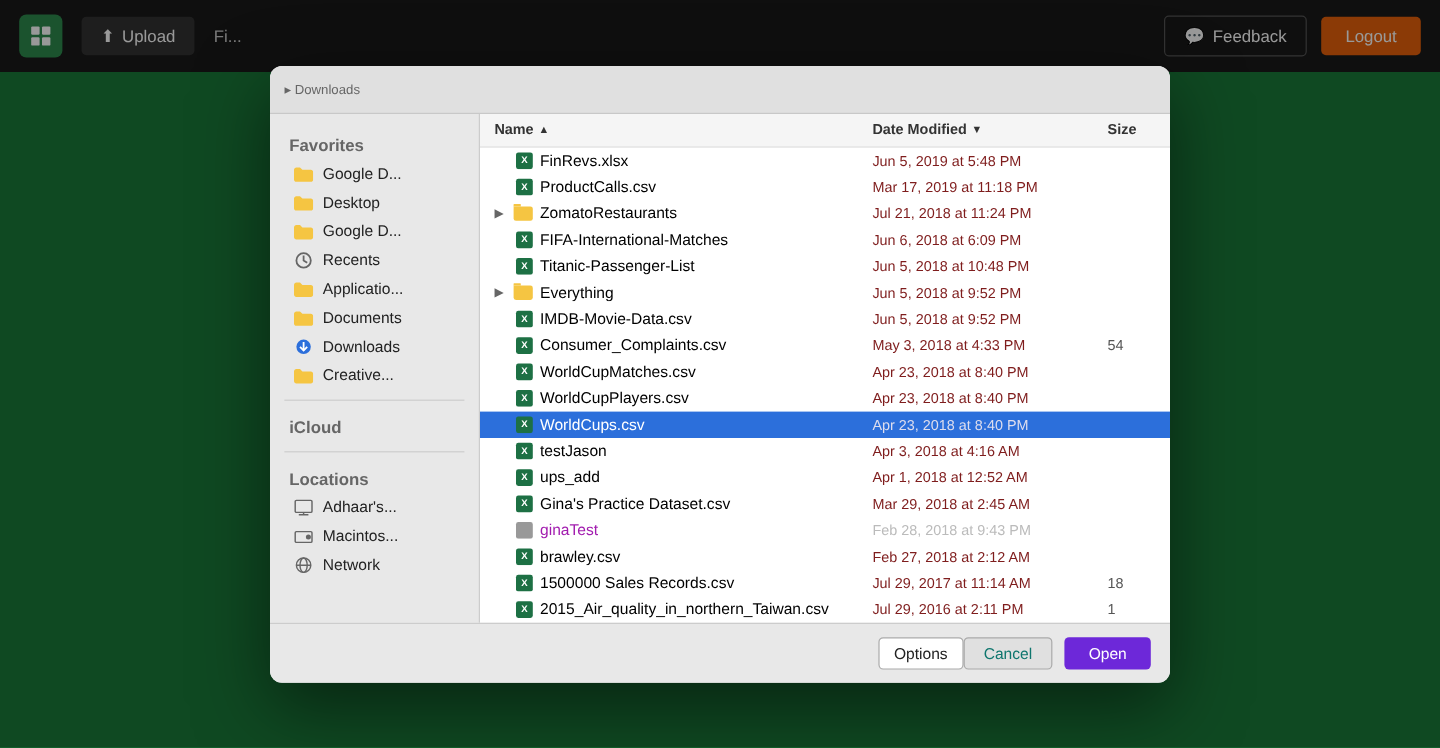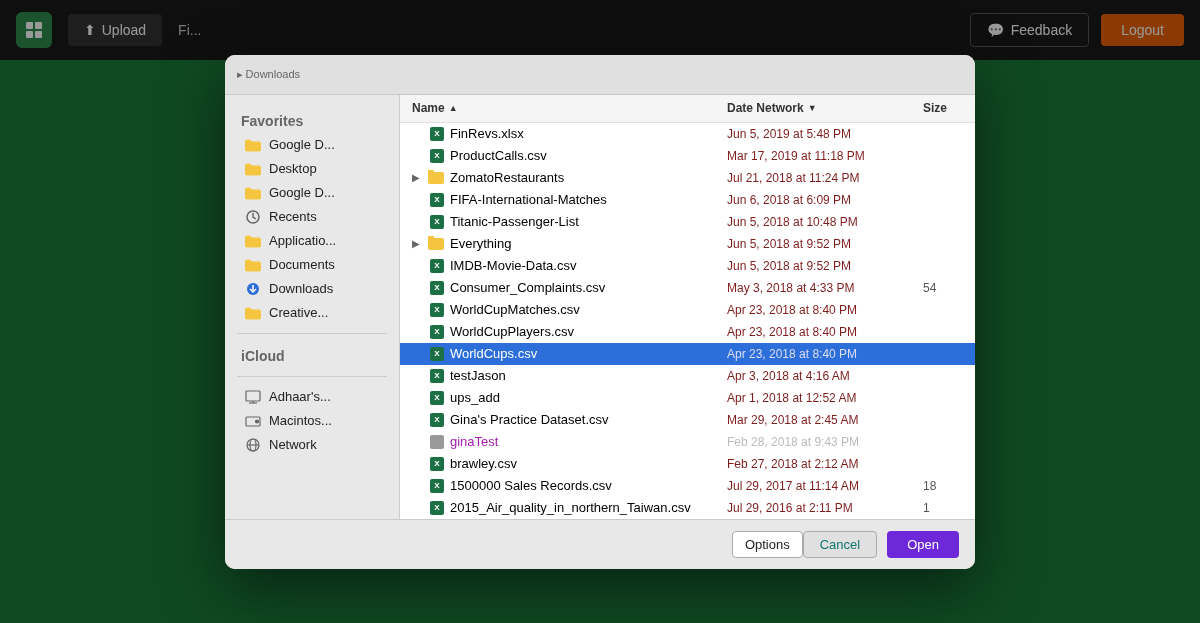--- a/index.html
+++ b/index.html
@@ -522,20 +522,21 @@
             </svg>
           <span>Creative...</span>
         </div>
 
         <div class="divider"></div>
 
         <div class="sidebar-section-label">iCloud</div>
 
         <div class="divider"></div>
 
+        <div class="sidebar-section-label">Locations</div>
 
         <div class="sidebar-item">
           <svg class="sidebar-icon" viewBox="0 0 16 16" fill="none" stroke="#666" stroke-width="1.2">
               <rect x="1" y="2" width="14" height="10" rx="1"></rect>
               <line x1="4" y1="14" x2="12" y2="14"></line>
               <line x1="8" y1="12" x2="8" y2="14"></line>
             </svg>
           <span>Adhaar's...</span>
         </div>
         <div class="sidebar-item">
@@ -555,21 +556,21 @@
         </div>
       </div>
 
       <div class="file-list-area">
         <div class="file-list-header">
           <div class="col-name">
             <span>Name</span>
             <span style="font-size:9px;">▲</span>
           </div>
           <div class="col-date">
-            <span>Date Network</span>
+            <span>Date Modified</span>
             <span style="font-size:9px;">▼</span>
           </div>
           <div class="col-size">
             <span>Size</span>
           </div>
         </div>
 
         <div class="file-list" id="file-list">
             <div class="file-row">
     <div class="file-name" style="">

